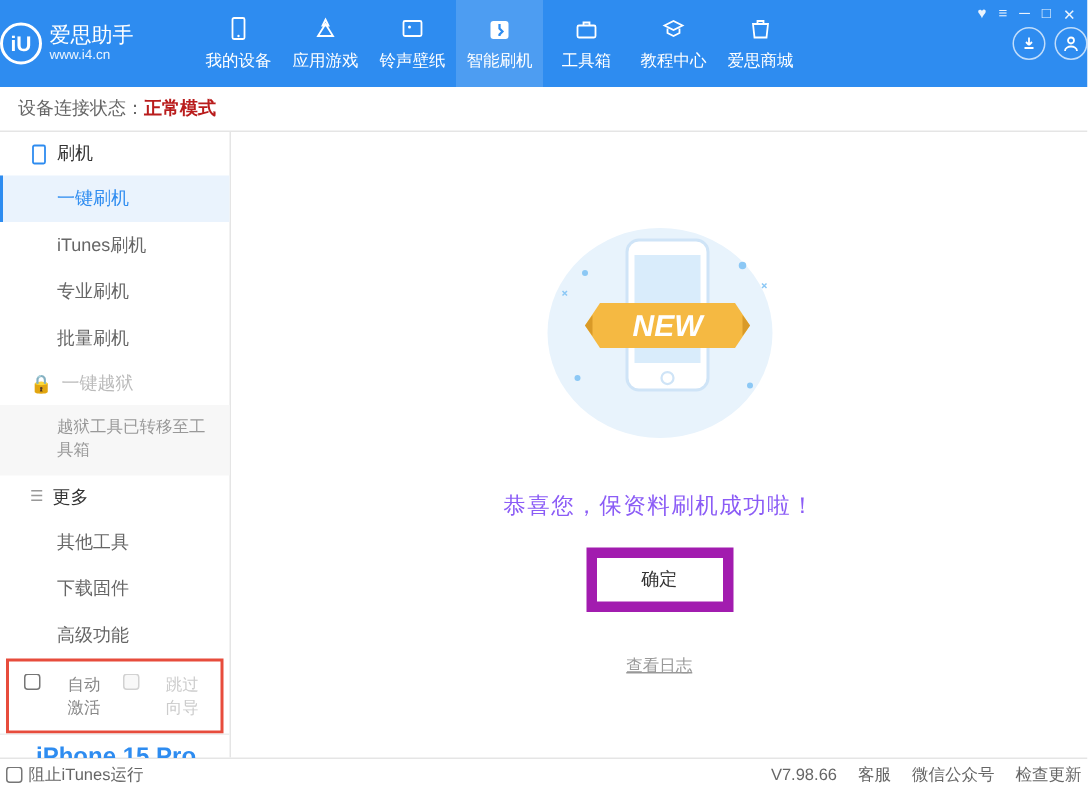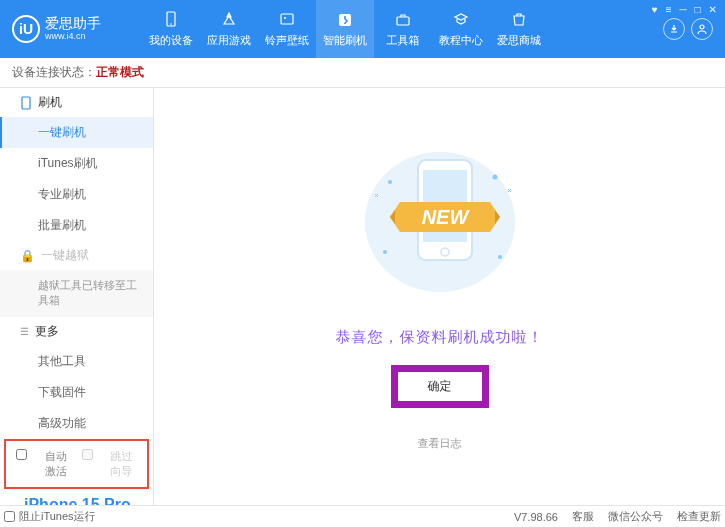--- a/index.html
+++ b/index.html
@@ -1,17 +1,17 @@
 <!DOCTYPE html>
 <html><head>
 <meta charset="utf-8">
 <style>
 *{margin:0;padding:0;box-sizing:border-box;font-family:"Microsoft YaHei",Arial,sans-serif}
 body{width:725px;height:527px;background:#fff;overflow:hidden;font-size:12px;color:#333}
-.header{height:58px;background:linear-gradient(#2e8cf0,#2e8cf0);display:flex;align-items:center;padding:0 12px;color:#fff}
+.header{height:58px;background:linear-gradient(#2e8cf0,#2e8cf0);display:flex;align-items:center;padding:0 0;color:#fff}
 .logo-area{display:flex;align-items:center;width:130px}
 .logo-circle{width:28px;height:28px;border:2px solid #fff;border-radius:50%;display:flex;align-items:center;justify-content:center;font-weight:bold;font-size:14px;margin-right:5px}
 .brand-text{display:flex;flex-direction:column;line-height:1.1}
 .brand-name{font-size:14px;font-weight:normal}
 .brand-url{font-size:9px;opacity:0.9}
 .nav{display:flex;height:100%}
 .nav-item{width:58px;display:flex;flex-direction:column;align-items:center;justify-content:center;gap:3px;cursor:pointer;font-size:11px}
 .nav-item.active{background:rgba(255,255,255,0.15)}
 .nav-icon{width:20px;height:20px;display:flex;align-items:center;justify-content:center}
 .header-right{margin-left:auto;display:flex;align-items:center;gap:6px}
@@ -30,21 +30,21 @@
 .lock-icon{color:#ccc}
 .checkbox-row{display:flex;gap:10px;padding:8px 10px;align-items:center}
 .checkbox-row label{display:flex;align-items:flex-start;gap:18px;color:#888;font-size:11px}
 .red-box{border:2px solid #e74c3c;margin:0 4px}
 .device-box{padding:6px 10px;border-top:1px solid #eee}
 .device-name{color:#2e8cf0;font-size:16px;font-weight:bold;display:flex;align-items:center;gap:4px}
 .main{flex:1;display:flex;flex-direction:column;align-items:center;justify-content:center;padding:20px}
 .phone-illust{width:200px;height:170px;position:relative;display:flex;align-items:center;justify-content:center}
 .success-msg{font-size:15px;color:#8b5cf6;margin-top:16px;letter-spacing:1px}
 .confirm-btn{margin-top:18px;padding:6px 30px;border:7px solid #a21caf;background:#fff;cursor:pointer;font-size:12px;color:#333}
-.log-link{margin-top:28px;font-size:11px;color:#999;cursor:pointer;}
+.log-link{margin-top:28px;font-size:11px;color:#999;cursor:pointer;text-decoration:underline}
 .footer{height:22px;border-top:1px solid #e5e5e5;display:flex;align-items:center;padding:0 4px;font-size:11px;color:#666;gap:14px}
 .footer .spacer{flex:1}
 .footer label{display:flex;align-items:center;gap:4px}
 svg{display:block}
 input[type=checkbox]{width:11px;height:11px}
 </style>
 </head>
 <body>
 
 <div class="win-controls">

